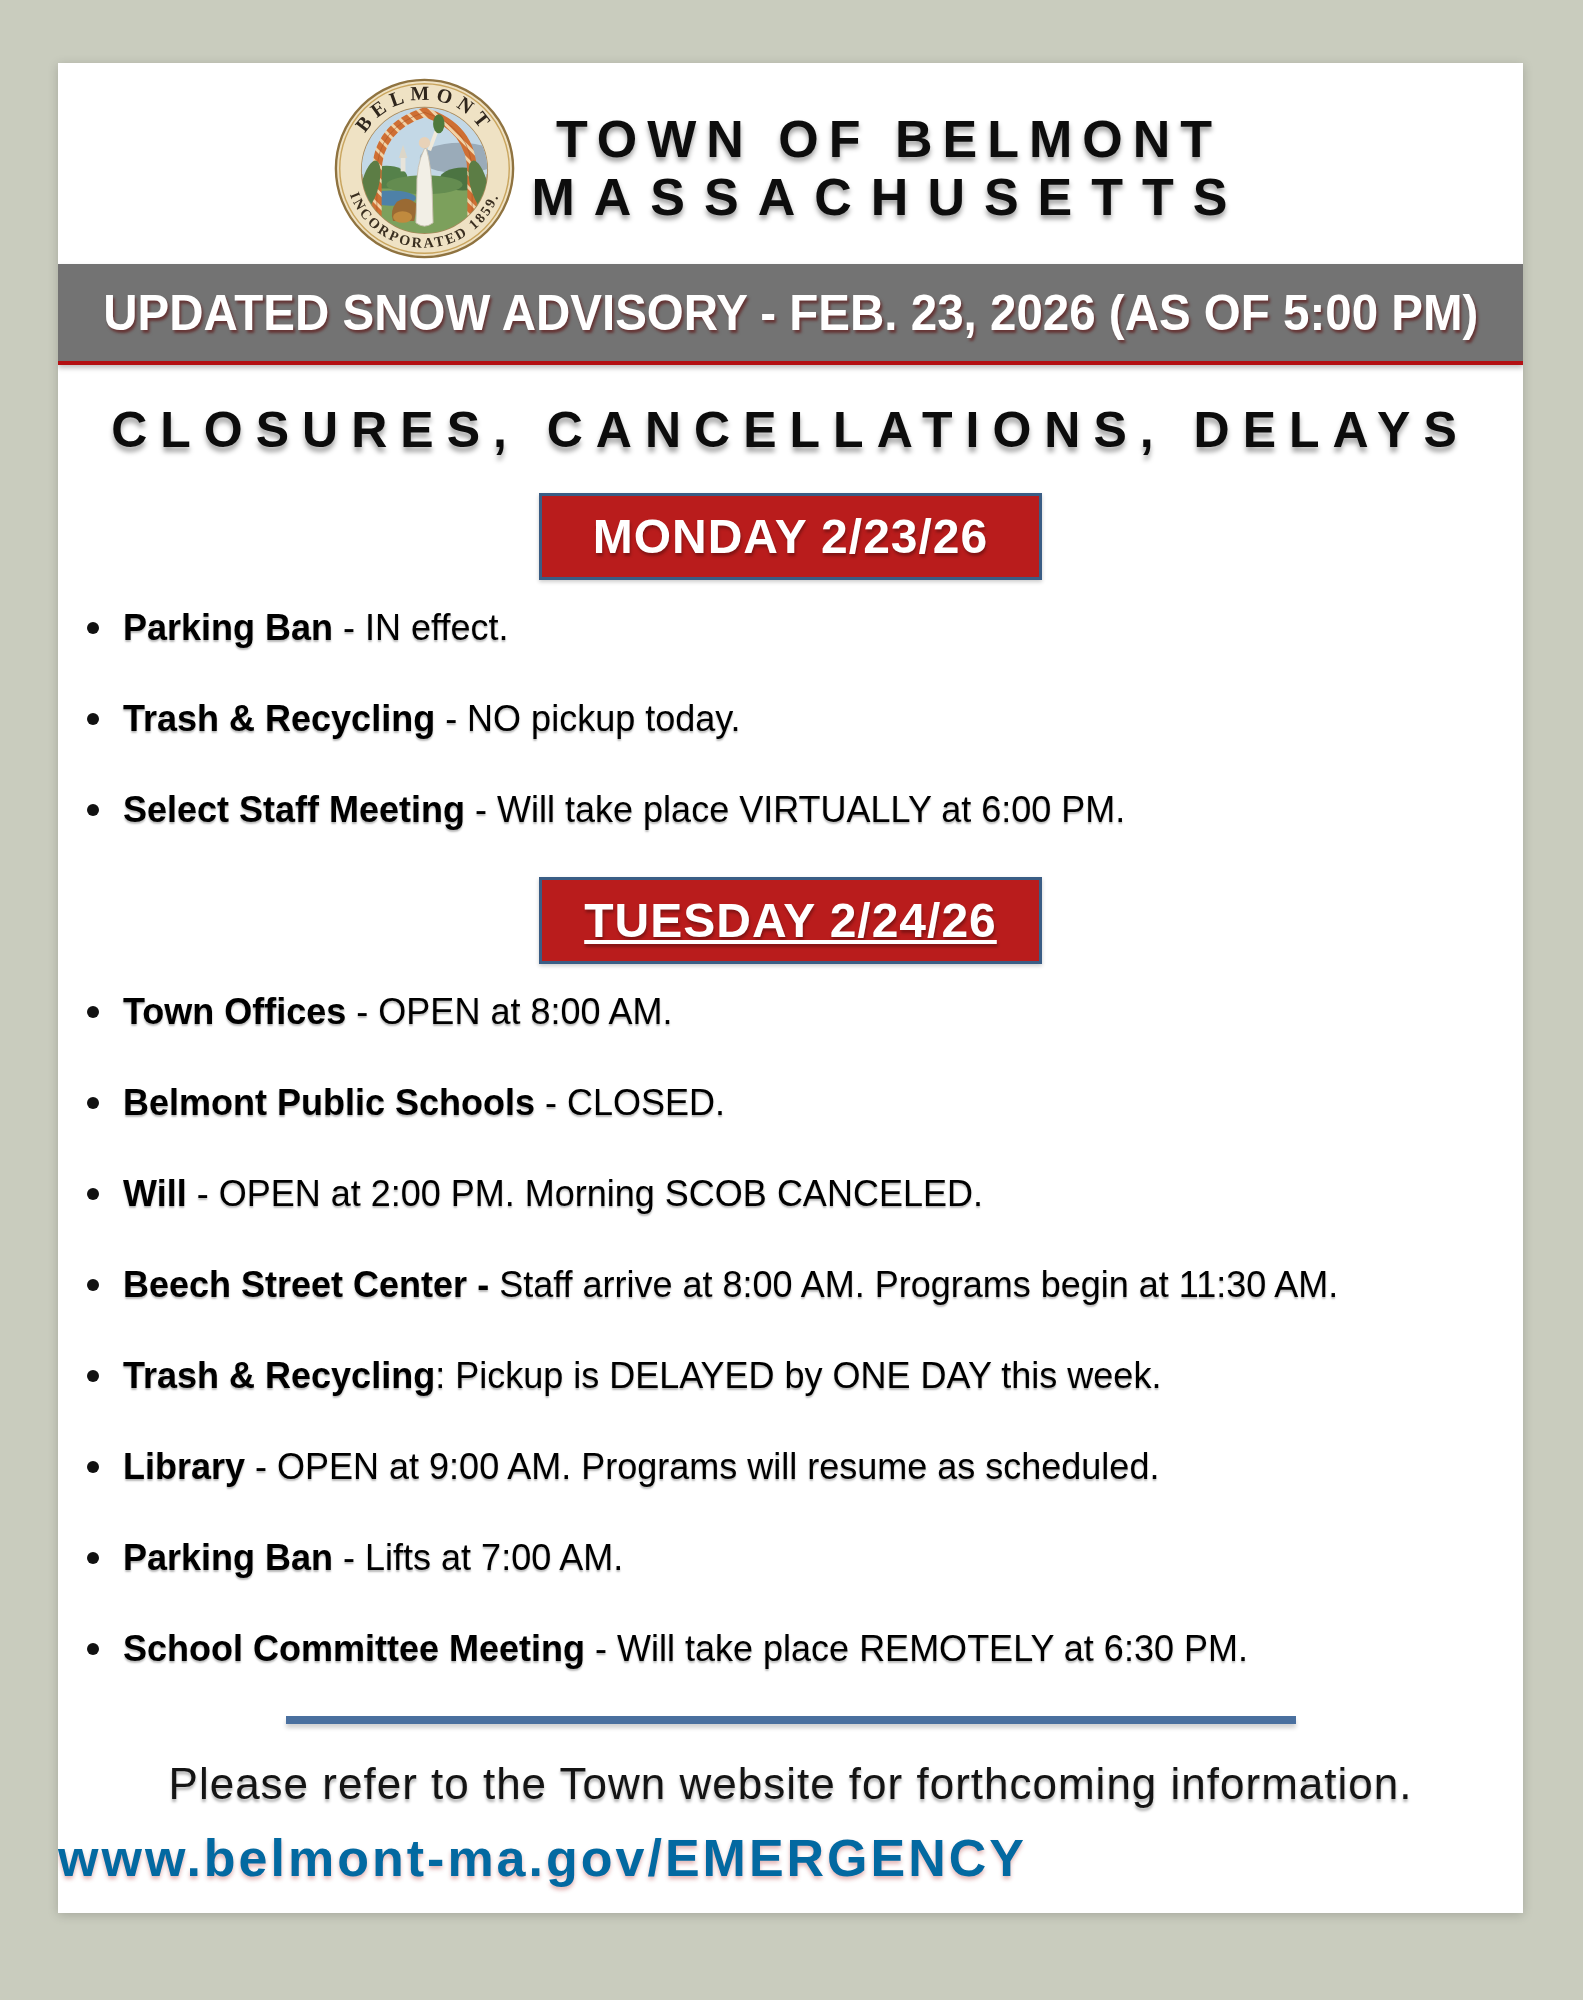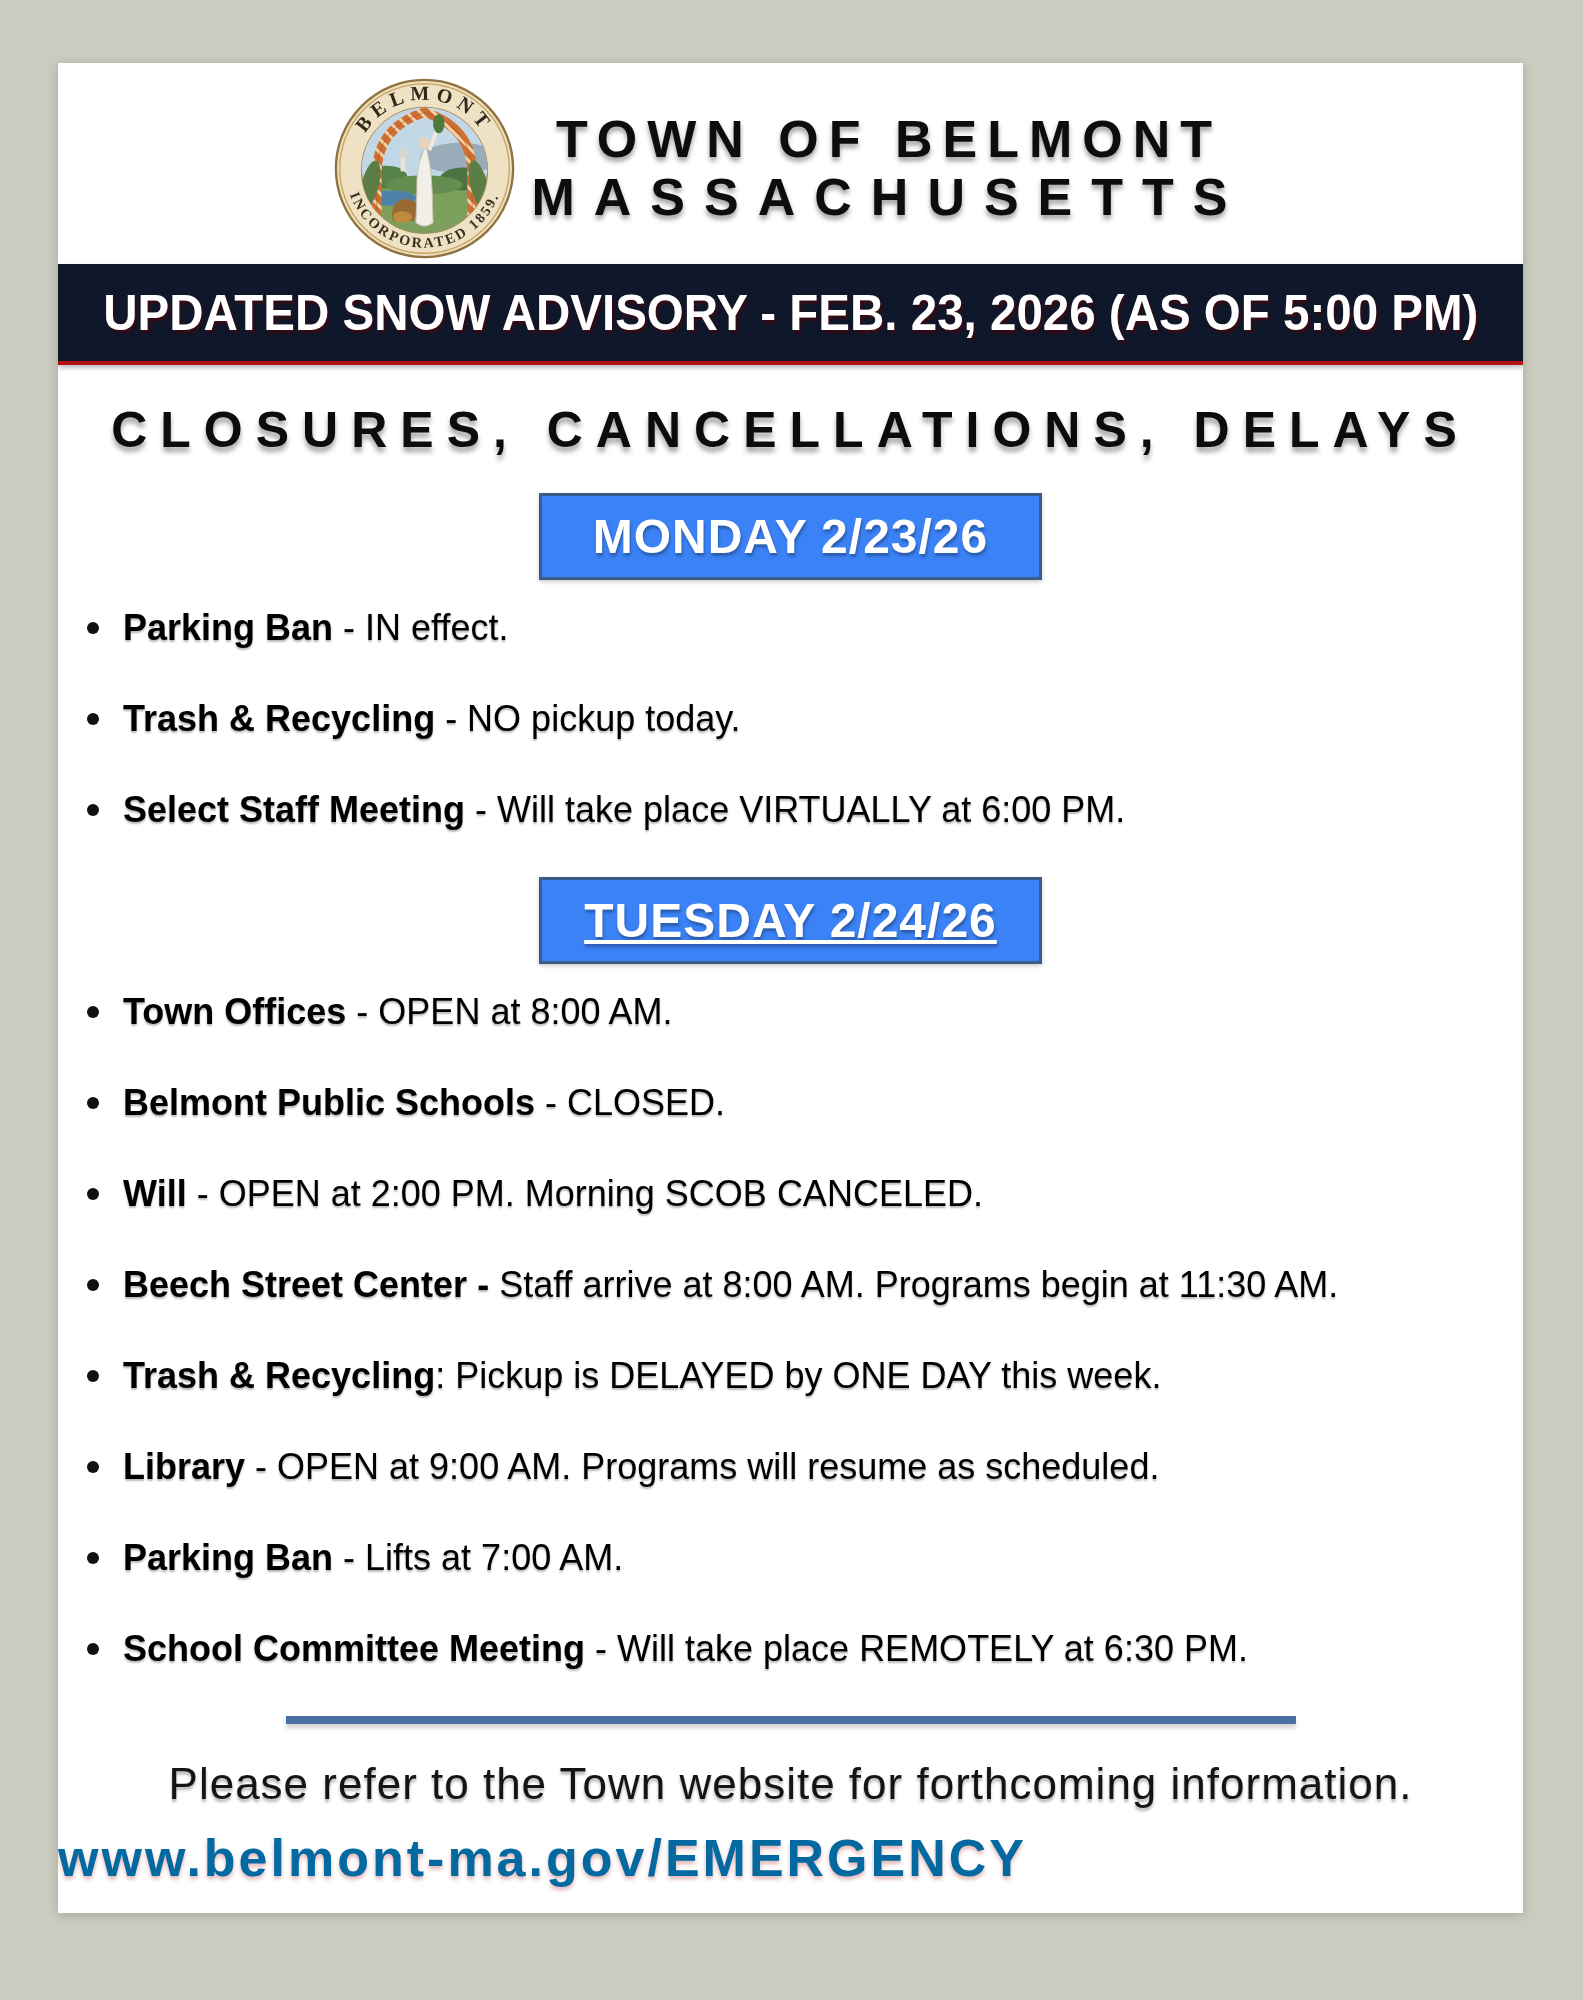--- a/index.html
+++ b/index.html
@@ -29,21 +29,21 @@
     font-size:52px;letter-spacing:10px;line-height:58px;
     text-shadow:0 4px 5px rgba(0,0,0,.38);
   }
   .title .l2{
     font-size:52px;letter-spacing:19px;line-height:58px;
     text-shadow:0 4px 5px rgba(0,0,0,.38);
   }
   
   .red-banner{
     margin-top:5px;height:97px;width:100%;
-    background:#0f172a;
+    background:#737373;
     border-bottom:4px solid #b31013;
     box-shadow:0 3px 5px rgba(0,0,0,.25);
     display:flex;align-items:center;justify-content:center;
   }
   .red-banner span{
     display:inline-block;
     color:#ffffff;font-weight:bold;font-size:50px;letter-spacing:0px;
     transform:scaleX(.95);transform-origin:center;
     text-shadow:2px 3px 3px rgba(90,0,0,.55);
     white-space:nowrap;
@@ -53,21 +53,21 @@
     margin-top:34px;text-align:center;
     color:#0c0c0c;font-weight:bold;font-size:50px;
     letter-spacing:13px;line-height:62px;
     text-shadow:0 5px 5px rgba(0,0,0,.35);
     white-space:nowrap;
   }
   
   .day-banner{
     width:497px;height:81px;line-height:81px;
     margin:32px auto 0 auto;
-    background:#3b82f6;border:3px solid #3a5d85;
+    background:#b91c1c;border:3px solid #3a5d85;
     text-align:center;color:#ffffff;font-weight:bold;font-size:48px;
     letter-spacing:1px;
     text-shadow:1px 3px 3px rgba(0,0,0,.3);
     box-shadow:0 2px 4px rgba(0,0,0,.2);
   }
   .day-banner.second{margin-top:0px;text-decoration:underline;}
   
   ul.items{
     list-style:none;margin:24px 0 0 0;padding:0 10px 0 65px;
   }

